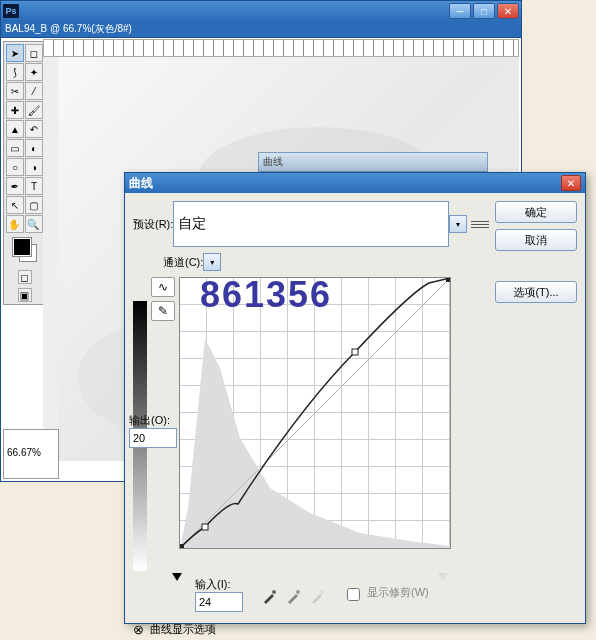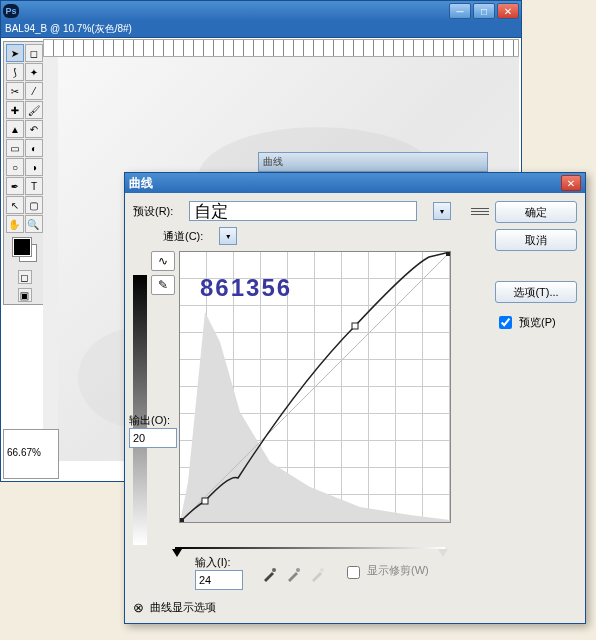--- a/index.html
+++ b/index.html
@@ -1,18 +1,18 @@
 <!DOCTYPE html>
 <html><head>
 <meta charset="utf-8">
 <style>
 body{margin:0;font-family:Tahoma,Arial,sans-serif;font-size:11px;background:#f2edde;width:596px;height:640px;position:relative;overflow:hidden}
 .main-window{position:absolute;left:0;top:0;width:520px;height:480px;background:#fff;border:1px solid #1a4f8f}
 .main-title{height:20px;background:linear-gradient(to bottom,#4a8fd3,#2b6cb8);display:flex;align-items:center;padding:0 2px}
-.ps-icon{width:16px;height:14px;background:#0a1a3a;color:#6db3f2;font-size:9px;font-weight:bold;display:flex;align-items:center;justify-content:center;border-radius:6px;margin-right:12px}
+.ps-icon{width:16px;height:14px;background:#0a1a3a;color:#6db3f2;font-size:9px;font-weight:bold;display:flex;align-items:center;justify-content:center;border-radius:1px;margin-right:12px}
 .main-title-text{color:#fff;font-size:11px;flex:1}
 .win-btns{display:flex;gap:2px}
 .win-btn{width:20px;height:14px;background:linear-gradient(to bottom,#a8cef5,#5a9bd8);border:1px solid #2a5a9a;border-radius:2px;display:flex;align-items:center;justify-content:center;color:#fff;font-size:10px;cursor:pointer}
 .win-btn.close{background:linear-gradient(to bottom,#f08070,#d04030)}
 .doc-tab{height:16px;background:#2b6cb8;display:flex;align-items:center;padding:0 4px;border-bottom:1px solid #1a4f8f}
 .doc-tab-text{color:#fff;font-size:10px}
 .toolbar{position:absolute;left:2px;top:40px;width:36px;background:#e8e8e8;border:1px solid #999;padding:2px;display:grid;grid-template-columns:1fr 1fr;gap:1px}
 .tool{width:16px;height:16px;background:#f0f0f0;border:1px solid #aaa;display:flex;align-items:center;justify-content:center;font-size:10px;cursor:pointer}
 .tool.active{background:#c8d8e8;border-color:#5a9bd8}
 .color-box{grid-column:span 2;display:flex;align-items:center;justify-content:center;padding:4px 0}
@@ -26,23 +26,23 @@
 .canvas-inner{position:absolute;left:15px;top:0;right:0;bottom:0;background:linear-gradient(135deg,#f8f8f8 0%,#e8e8e8 50%,#f0f0f0 100%);overflow:hidden}
 .photo-shapes{position:absolute;inset:0;opacity:0.3}
 .zoom-status{position:absolute;left:2px;bottom:2px;width:48px;height:14px;background:#fff;border:1px solid #999;font-size:10px;padding:17px 3px}
 
 .dialog{position:absolute;left:124px;top:172px;width:460px;height:450px;background:#eceae5;border:1px solid #1a4f8f;box-shadow:3px 3px 8px rgba(0,0,0,0.3)}
 .dlg-title{height:20px;background:linear-gradient(to bottom,#4a8fd3,#2b6cb8);display:flex;align-items:center;padding:0 4px}
 .dlg-title-text{color:#fff;font-size:12px;font-weight:bold;flex:1}
 .dlg-close{width:18px;height:14px;background:linear-gradient(to bottom,#f08070,#d04030);border:1px solid #a03020;border-radius:2px;display:flex;align-items:center;justify-content:center;color:#fff;font-size:10px;cursor:pointer}
 .dlg-body{padding:8px;display:flex;gap:6px;height:calc(100% - 20px);box-sizing:border-box}
 .dlg-left{flex:1;display:flex;flex-direction:column}
-.row{display:flex;align-items:center;gap:16px;margin-bottom:6px}
+.row{display:flex;align-items:center;gap:0;margin-bottom:6px}
 .row label{white-space:nowrap}
-.combo{flex:1;height:18px;background:#fff;border:1px solid #7a9ac0;display:flex;align-items:center;padding:0 4px;font-size:17px}
+.combo{flex:1;height:18px;background:#fff;border:1px solid #7a9ac0;display:flex;align-items:center;padding:13px 4px;font-size:14px}
 .combo-btn{width:16px;height:16px;background:linear-gradient(to bottom,#eef4fb,#c8dbef);border:1px solid #7a9ac0;display:flex;align-items:center;justify-content:center;font-size:8px;cursor:pointer}
 .menu-icon{width:18px;height:14px;display:flex;flex-direction:column;gap:2px;justify-content:center;margin-left:4px;cursor:pointer}
 .menu-icon span{height:1px;background:#555}
 .curve-area{display:flex;gap:4px}
 .curve-left-ctrl{width:24px;display:flex;flex-direction:column;gap:4px}
 .mode-btn{width:22px;height:18px;background:#fff;border:1px solid #999;border-radius:2px;display:flex;align-items:center;justify-content:center;font-size:12px;cursor:pointer}
 .curve-grid{position:relative;width:270px;height:270px;background:#fff;border:1px solid #888}
 .grid-lines{position:absolute;inset:0;background:repeating-linear-gradient(to right,transparent 0,transparent 26px,#ccc 26px,#ccc 27px),repeating-linear-gradient(to bottom,transparent 0,transparent 26px,#ccc 26px,#ccc 27px)}
 .hist{position:absolute;left:0;right:0;bottom:0;height:100%}
 .curve-svg{position:absolute;inset:0}
@@ -56,38 +56,38 @@
 .eyedrop{width:18px;height:18px;cursor:pointer;display:flex;align-items:flex-end;justify-content:center}
 .eye-svg{width:16px;height:16px}
 .chk-row{display:flex;gap:4px;margin-left:8px;color:#888}
 .expand-row{display:flex;align-items:center;gap:6px;margin-top:10px;cursor:pointer}
 .dlg-right{width:82px;display:flex;flex-direction:column;gap:6px}
 .btn{height:20px;background:linear-gradient(to bottom,#fff,#e0e8f0);border:1px solid #7a9ac0;border-radius:3px;display:flex;align-items:center;justify-content:center;font-size:11px;cursor:pointer;padding:0 4px}
 .btn.disabled{color:#999}
 .chk-preview{display:flex;align-items:center;gap:4px;margin-top:4px}
 
 .ghost-title{position:absolute;left:258px;top:152px;width:220px;height:18px;background:linear-gradient(to bottom,#d8e4f0,#a8c0d8);border:1px solid #7a9ac0;display:flex;align-items:center;padding:0 4px;font-size:10px;color:#444}
-.watermark{position:absolute;left:200px;top:274px;font-size:24px;font-weight:bold;color:#3838a0;letter-spacing:2px;z-index:20;font-family:Arial,sans-serif;pointer-events:none}
+.watermark{position:absolute;left:200px;top:274px;font-size:36px;font-weight:bold;color:#3838a0;letter-spacing:2px;z-index:20;font-family:Arial,sans-serif;pointer-events:none}
 .output-block{position:absolute;left:4px;top:240px;text-align:left}
 </style>
 </head>
 <body>
 
 <div class="main-window">
   <div class="main-title">
     <div class="ps-icon">Ps</div>
     <div class="main-title-text"></div>
     <div class="win-btns">
       <div class="win-btn">─</div>
       <div class="win-btn">□</div>
       <div class="win-btn close">✕</div>
     </div>
   </div>
   <div class="doc-tab">
-    <span class="doc-tab-text">BAL94_B @ 10.7%(灰色/8#)</span>
+    <span class="doc-tab-text">BAL94_B @ 66.7%(灰色/8#)</span>
   </div>
   <div class="toolbar">
     <div class="tool active">➤</div>
     <div class="tool">◻</div>
     <div class="tool">⟆</div>
     <div class="tool">✦</div>
     <div class="tool">✂</div>
     <div class="tool">⁄</div>
     <div class="tool">✚</div>
     <div class="tool">🖌</div>
@@ -223,21 +223,17 @@
       <div class="expand-row">
         <span style="font-size:13px">⊗</span>
         <span>曲线显示选项</span>
       </div>
     </div>
     <div class="dlg-right">
       <div class="btn">确定</div>
       <div class="btn">取消</div>
       <div style="height:18px"></div>
       <div class="btn">选项(T)...</div>
-      <div class="chk-preview">
-        <input type="checkbox" checked="" style="">
-        <span>预览(P)</span>
-      </div>
     </div>
   </div>
 </div>
 
 <div class="watermark">861356</div>
 
 </body></html>

